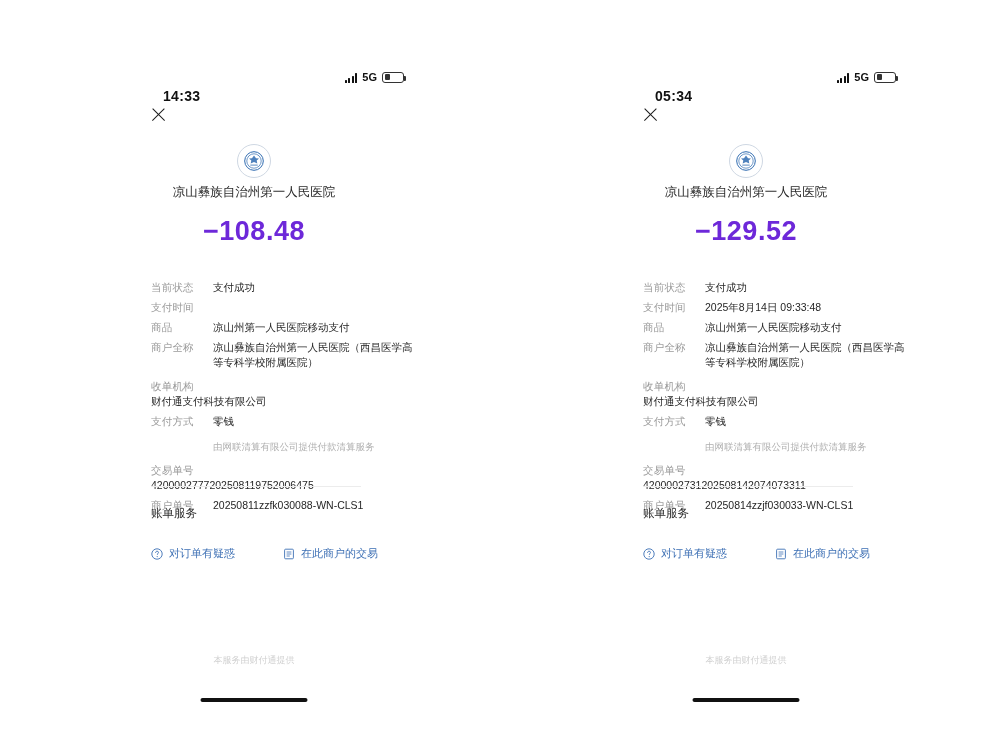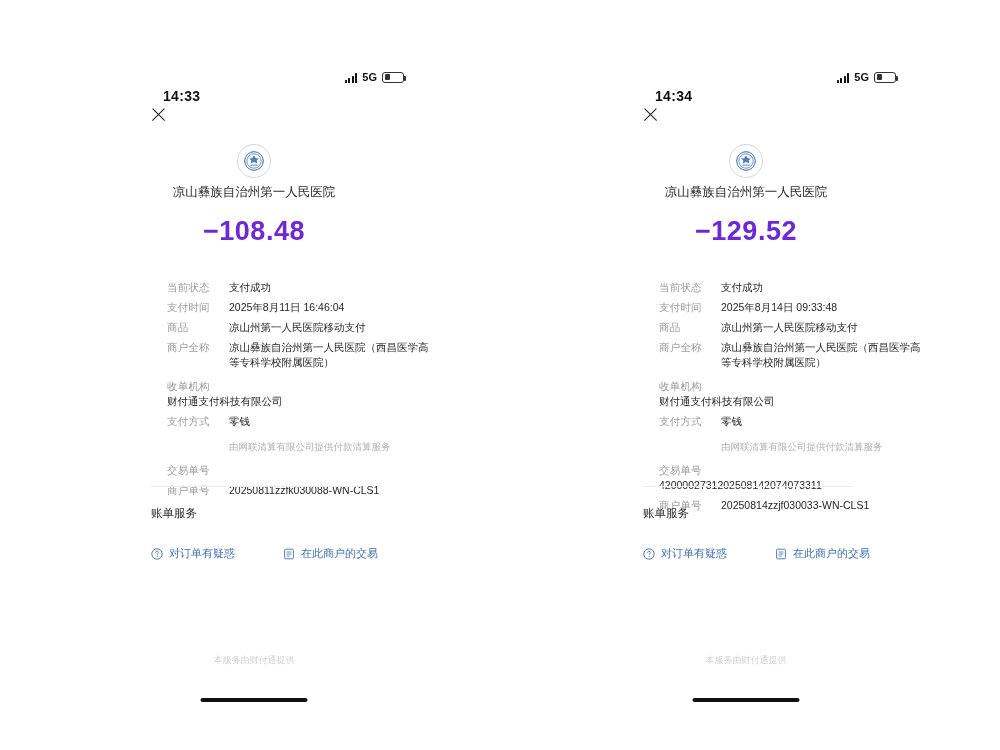--- a/index.html
+++ b/index.html
@@ -174,21 +174,21 @@
     font-size: 27px;
     font-weight: bold;
     color: #6d28d9;
     letter-spacing: 0.5px;
   }
 
   
   .details {
     position: absolute;
     top: 272px;
-    left: 16px;
+    left: 0;
     width: 492px;
   }
   .row {
     display: flex;
     align-items: flex-start;
     margin-bottom: 5px;
     padding-left: 143px;
   }
   .row .k {
     width: 62px;
@@ -312,21 +312,20 @@
         <div class="merchant-name">凉山彝族自治州第一人民医院</div>
         <div class="amount">−108.48</div>
 
         <div class="details">
           <div class="row">
             <div class="k">当前状态</div>
             <div class="v">支付成功</div>
           </div>
           <div class="row">
             <div class="k">支付时间</div>
-            <div class="v">2025年8月11日 16:46:04</div>
           </div>
           <div class="row">
             <div class="k">商品</div>
             <div class="v">凉山州第一人民医院移动支付</div>
           </div>
           <div class="row">
             <div class="k">商户全称</div>
             <div class="v">凉山彝族自治州第一人民医院（西昌医学高等专科学校附属医院）</div>
           </div>
           <div class="row gap-top">
@@ -336,20 +335,21 @@
           <div class="row tight">
             <div class="k">支付方式</div>
             <div class="v">零钱</div>
           </div>
           <div class="row">
             <div class="k"></div>
             <div class="v sub">由网联清算有限公司提供付款清算服务</div>
           </div>
           <div class="row gap-top">
             <div class="k">交易单号</div>
+            <div class="v">4200002777202508119752006475</div>
           </div>
           <div class="row">
             <div class="k">商户单号</div>
             <div class="v">20250811zzfk030088-WN-CLS1</div>
           </div>
         </div>
 
         <div class="sep" style="top:478px"></div>
 
         <div class="bill-title">账单服务</div>
@@ -377,21 +377,21 @@
             <span class="label">在此商户的交易</span>
           </div>
         </div>
 
         <div class="footnote">本服务由财付通提供</div>
         <div class="home-indicator"></div>
       </div>
 
       <div class="screen">
         <div class="statusbar">
-          <div class="status-time">14:34</div>
+          <div class="status-time">05:34</div>
           <div class="status-right">
             <span class="sig-bars">
                 <i></i>
                 <i></i>
                 <i></i>
                 <i></i>
               </span>
             <span class="net-label">5G</span>
             <span class="battery">
                 <span class="lvl"></span>

